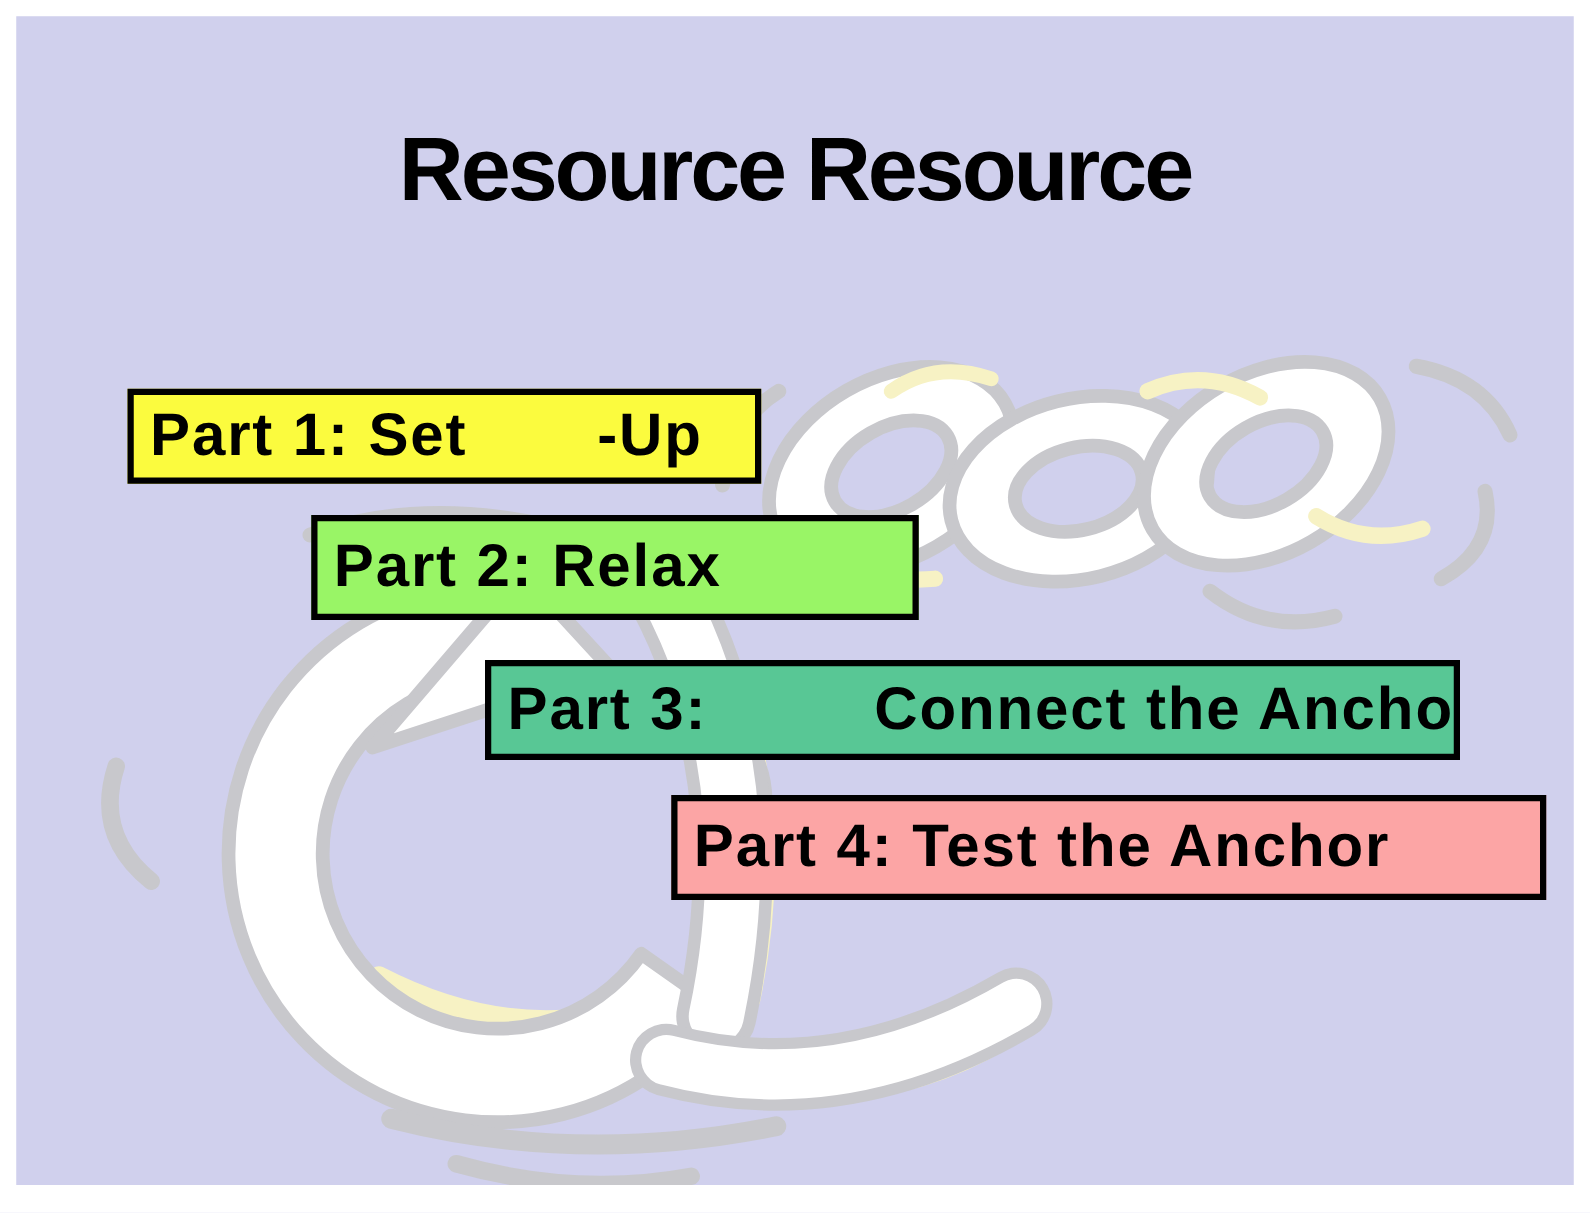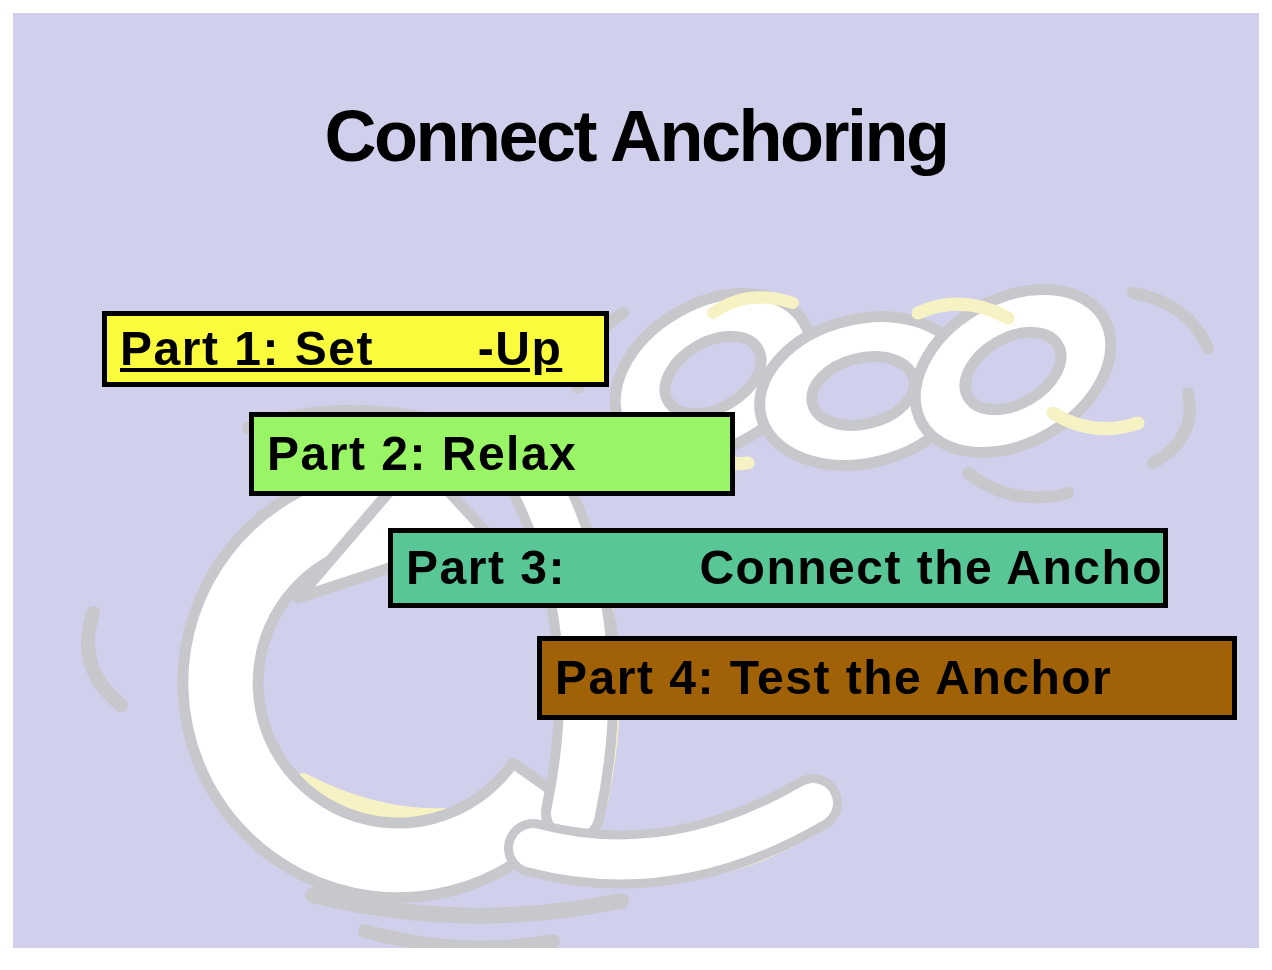--- a/index.html
+++ b/index.html
@@ -99,32 +99,32 @@
       </g>
 
       <g class="wm-line" fill="none" stroke-linecap="round">
         <path d="M 300 882 Q 450 920 608 888" stroke-width="16"></path>
         <path d="M 352 918 Q 448 945 540 928" stroke-width="14"></path>
         <path d="M 80 600 Q 62 655 108 692" stroke-width="14"></path>
         <path d="M 235 415 Q 330 382 442 412" stroke-width="12"></path>
       </g>
     </svg>
 
-    <h1 class="slide-title">Connect Anchoring</h1>
+    <h1 class="slide-title">Resource Resource</h1>
 
-    <div class="part-box part-1" style="background-color: rgb(251, 251, 62); border-color: rgb(0, 0, 0); text-decoration: underline;">
+    <div class="part-box part-1" style="background-color: rgb(251, 251, 62); border-color: rgb(0, 0, 0);">
       <span class="part-label">Part 1: Set       -Up</span>
     </div>
 
     <div class="part-box part-2" style="background-color: rgb(153, 245, 102); border-color: rgb(0, 0, 0);">
       <span class="part-label">Part 2: Relax</span>
     </div>
 
     <div class="part-box part-3" style="background-color: rgb(88, 199, 149); border-color: rgb(0, 0, 0);">
       <span class="part-label">Part 3:         Connect the Anchor</span>
     </div>
 
-    <div class="part-box part-4" style="background-color: #a16207; border-color: rgb(0, 0, 0);">
+    <div class="part-box part-4" style="background-color: #fca5a5; border-color: rgb(0, 0, 0);">
       <span class="part-label">Part 4: Test the Anchor</span>
     </div>
 
   </div>
 </div>
 
 </body></html>

